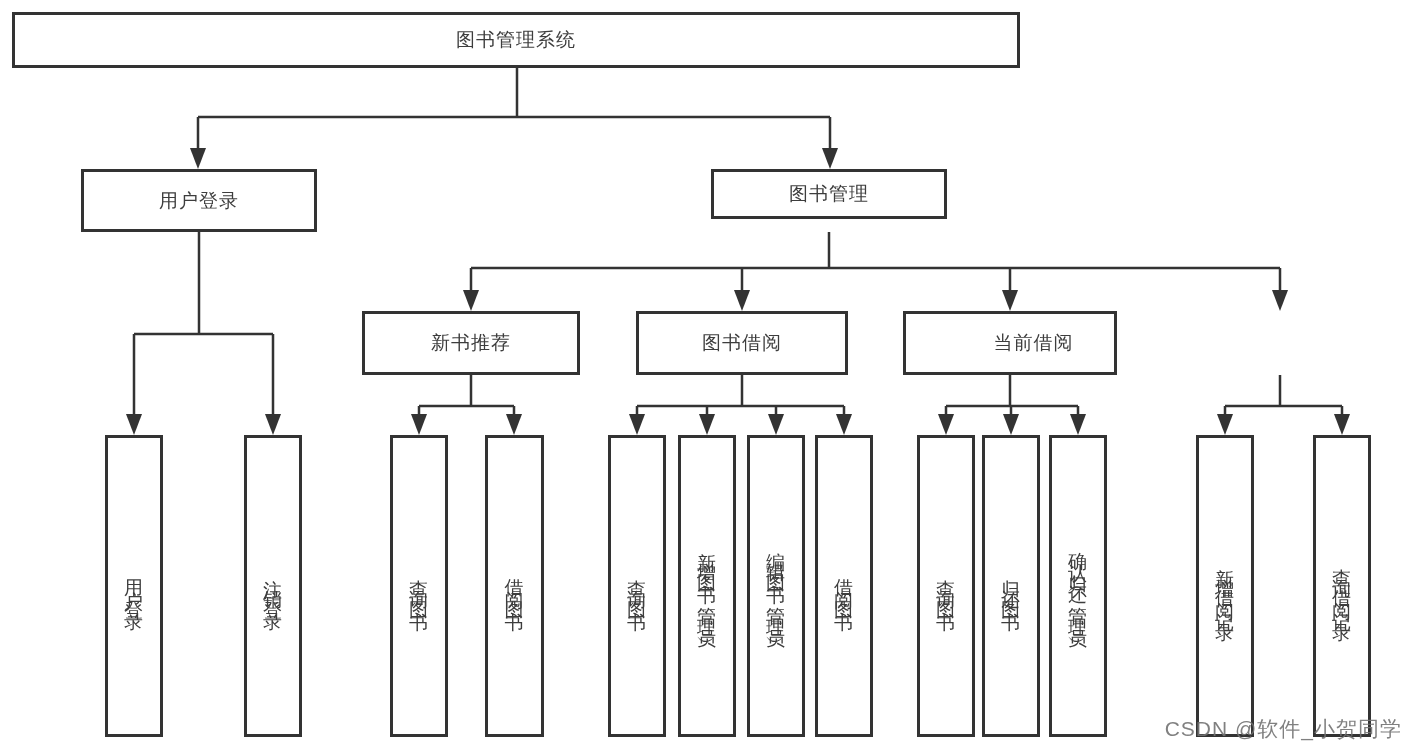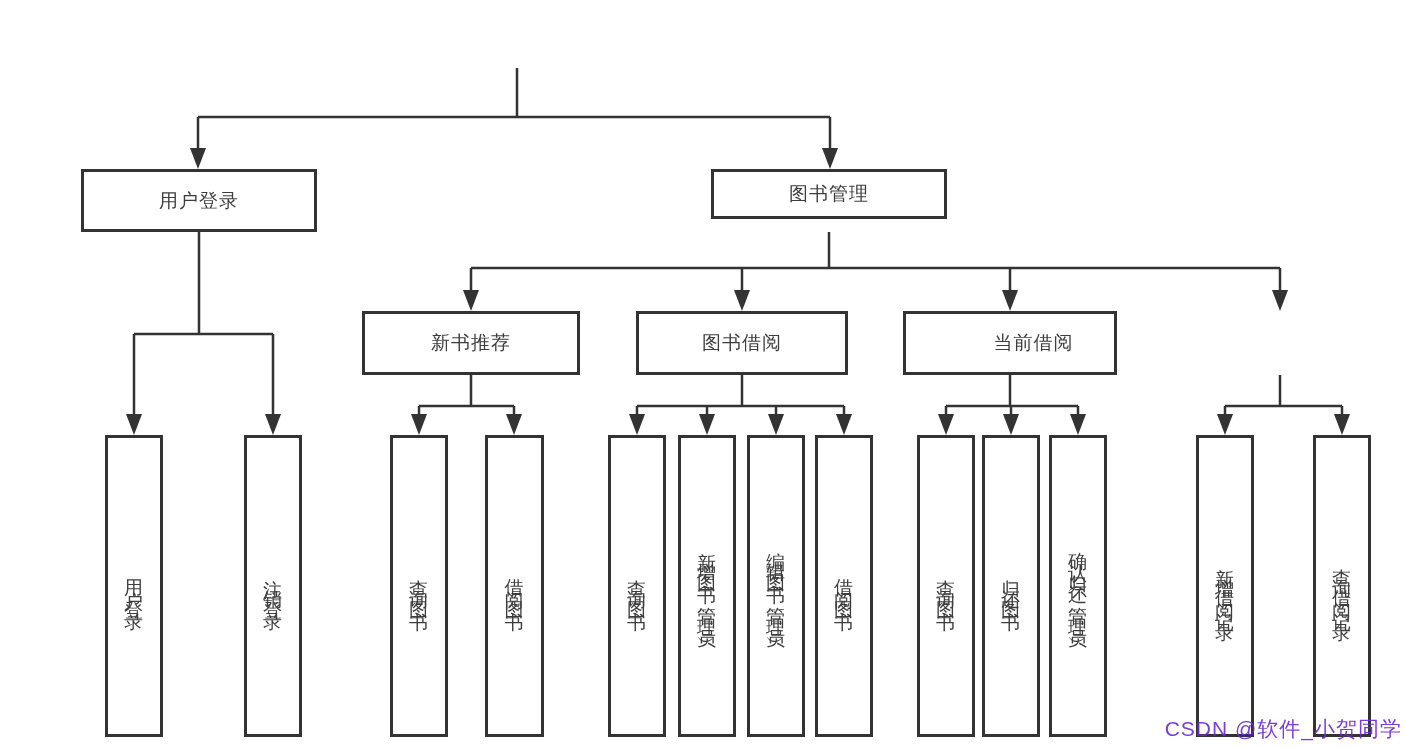--- a/index.html
+++ b/index.html
@@ -33,21 +33,21 @@
     letter-spacing:11px;
     line-height:1;
     white-space:nowrap;
   }
   .watermark{
     position:absolute;
     right:3px;
     bottom:4px;
     font-size:21px;
     letter-spacing:1px;
-    color:#6d28d9;
+    color:#737373;
     opacity:.9;
     z-index:3;
     white-space:nowrap;
   }
 </style>
 </head>
 <body>
 
 <div class="stage">
 
@@ -77,20 +77,23 @@
       <polygon points="768,414 784,414 776,435"></polygon>
       <polygon points="836,414 852,414 844,435"></polygon>
       <polygon points="938,414 954,414 946,435"></polygon>
       <polygon points="1003,414 1019,414 1011,435"></polygon>
       <polygon points="1070,414 1086,414 1078,435"></polygon>
       <polygon points="1217,414 1233,414 1225,435"></polygon>
       <polygon points="1334,414 1350,414 1342,435"></polygon>
     </g>
   </svg>
 
+  <div class="node h" style="left:12px;top:12px;width:1008px;height:56px;">
+    <span class="label">图书管理系统</span>
+  </div>
 
   <div class="node h" style="left:81px;top:169px;width:236px;height:63px;">
     <span class="label">用户登录</span>
   </div>
   <div class="node h" style="left:711px;top:169px;width:236px;height:50px;">
     <span class="label">图书管理</span>
   </div>
 
   <div class="node h" style="left:636px;top:311px;width:212px;height:64px;">
     <span class="label">图书借阅</span>

